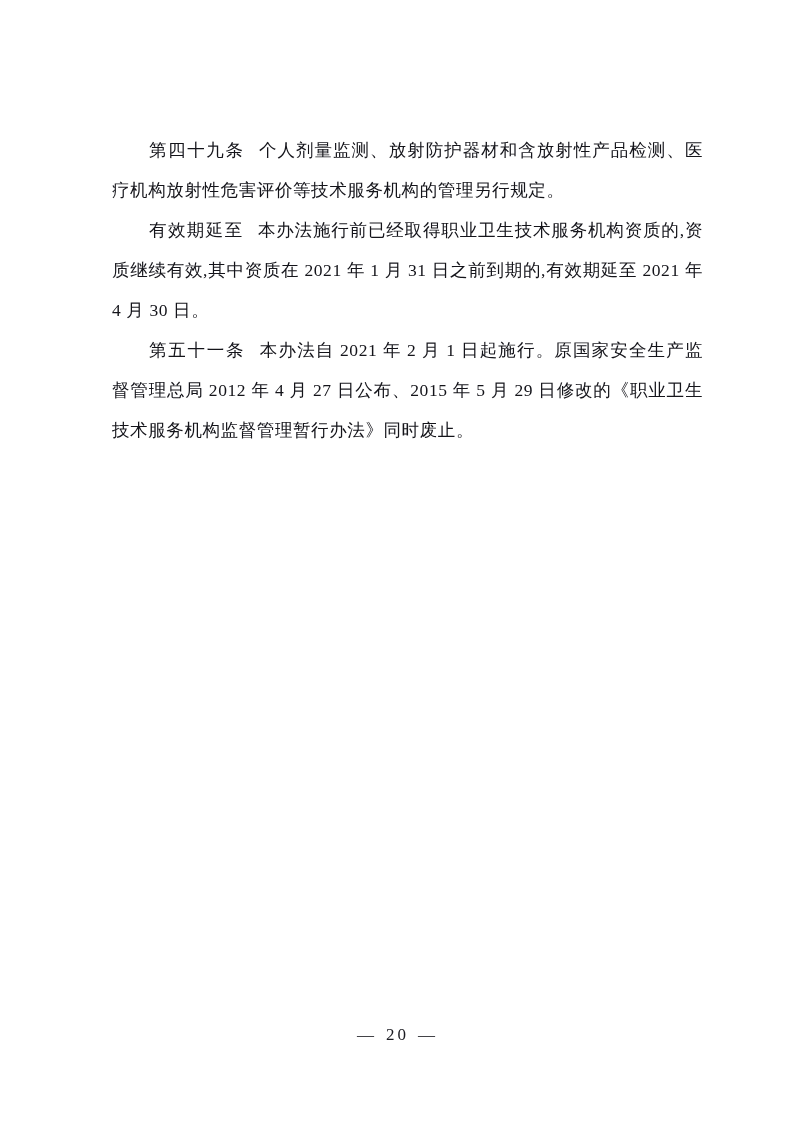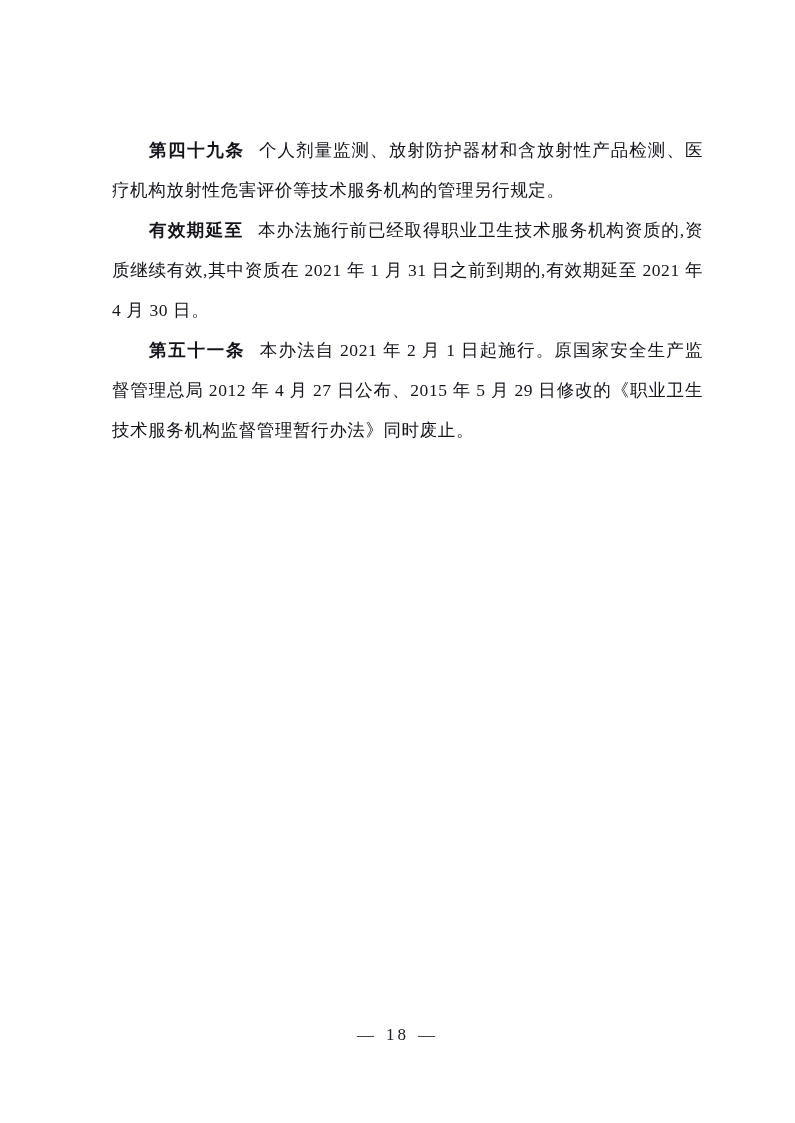--- a/index.html
+++ b/index.html
@@ -28,21 +28,21 @@
     letter-spacing: 0.6px;
     text-align: justify;
     text-justify: inter-ideograph;
     color: #14141a;
   }
   .para {
     margin: 0 0 0 0;
     text-indent: 37px;
   }
   .para .art-title {
-    font-weight: bold;
+    font-weight: normal;
     letter-spacing: 1.2px;
   }
   .para .gap {
     display: inline-block;
     width: 14px;
   }
   .footer {
     position: absolute;
     left: 0;
     right: 0;
@@ -67,16 +67,16 @@
     <p class="para"><span class="art-title">第四十九条</span><span class="gap"></span><span>个人剂量监测、放射防护器材和含放射性产品检测、医疗机构放射性危害评价等技术服务机构的管理另行规定。</span></p>
 
     <p class="para"><span class="art-title">有效期延至</span><span class="gap"></span><span>本办法施行前已经取得职业卫生技术服务机构资质的,资质继续有效,其中资质在 2021 年 1 月 31 日之前到期的,有效期延至 2021 年 4 月 30 日。</span></p>
 
 
     <p class="para"><span class="art-title">第五十一条</span><span class="gap"></span><span>本办法自 2021 年 2 月 1 日起施行。原国家安全生产监督管理总局 2012 年 4 月 27 日公布、2015 年 5 月 29 日修改的《职业卫生技术服务机构监督管理暂行办法》同时废止。</span></p>
 
   </div>
 
   <div class="footer">
-    <span class="dash">—</span><span>18</span><span class="dash">—</span>
+    <span class="dash">—</span><span>20</span><span class="dash">—</span>
   </div>
 
 </div>
 
 </body></html>

